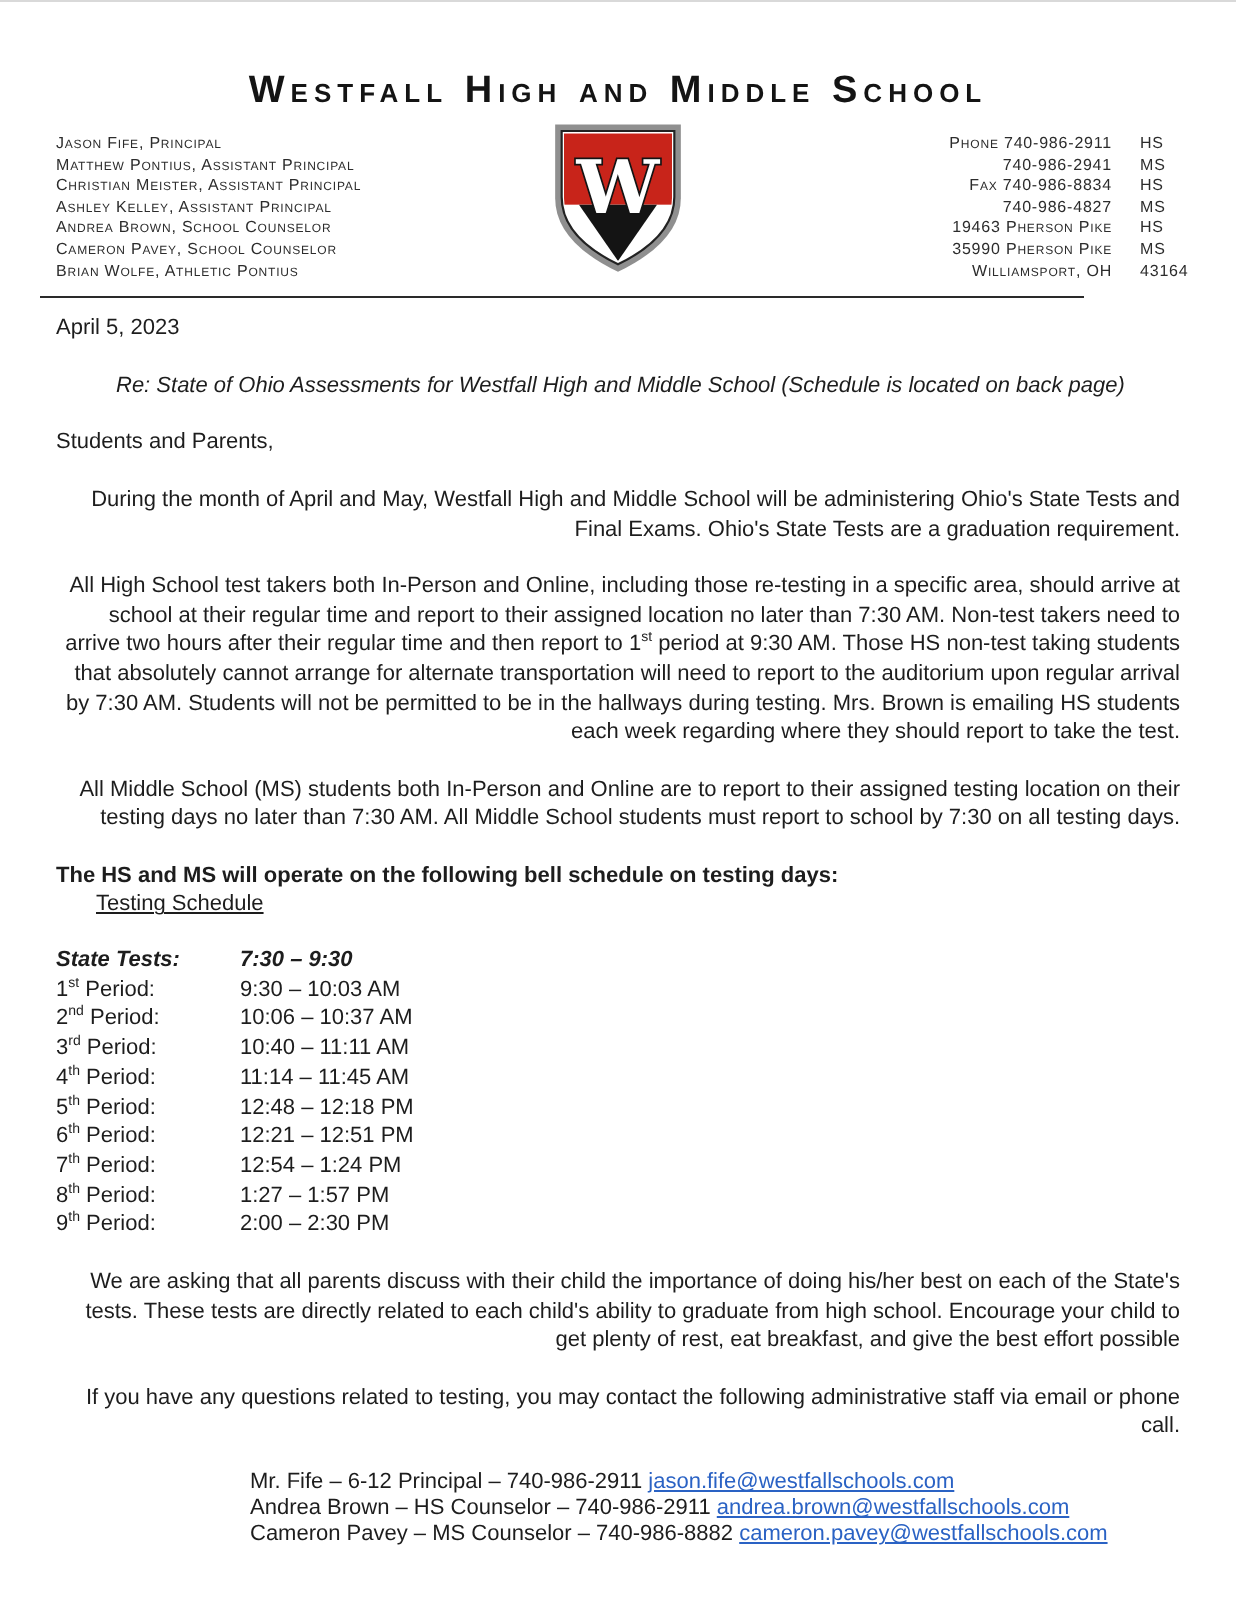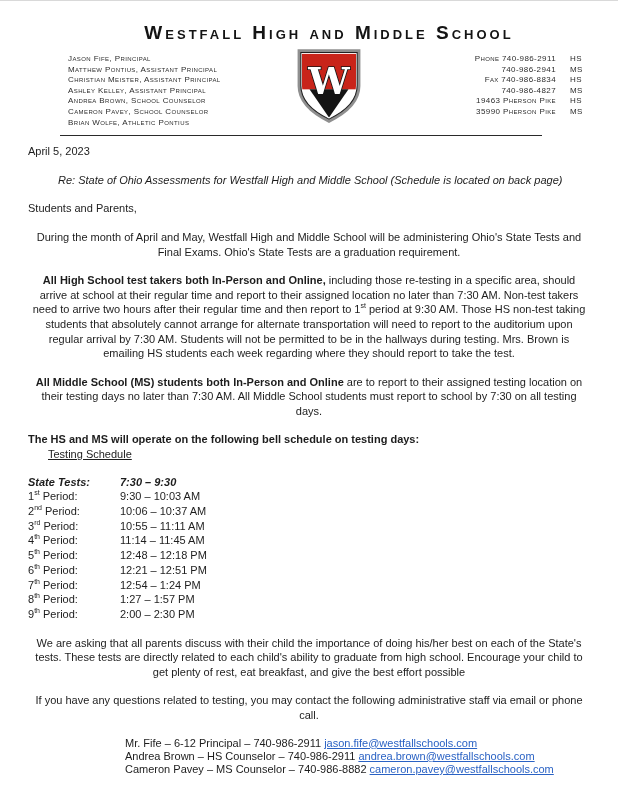--- a/index.html
+++ b/index.html
@@ -10,21 +10,21 @@
     margin: 0 auto;
     background: #ffffff;
     border-top: 1px solid #d9d9d9;
     font-family: "Liberation Sans", sans-serif;
     color: #1d1d1d;
     overflow: hidden;
     padding: 0 28px;
   }
 
   
-  .letterhead { padding-top: 21px; margin-left: 40px; }
+  .letterhead { padding-top: 34px; }
   .school-title {
     text-align: center;
     font-variant: small-caps;
     font-weight: bold;
     letter-spacing: 3px;
     font-size: 19px;
     color: #141414;
     white-space: nowrap;
   }
   .head-row { display: flex; margin-top: 2px; align-items: flex-start; }
@@ -55,22 +55,22 @@
     border: 0;
     border-top: 1.7px solid #2a2a2a;
     margin: 7px 48px 0 -8px;
   }
 
   
   .body-text { font-size: 11px; line-height: 14.6px; }
   .date-line { margin-top: 8px; }
   .subject-line { margin-top: 14px; padding-left: 30px; font-style: italic; }
   .salutation { margin-top: 14px; }
-  .para { margin-top: 14px; text-align: center; }
-  .lead-bold { font-weight: bold; }
+  .para { margin-top: 14px; text-align: right; }
+  .lead-bold { font-weight: normal; }
   sup.ord { font-size: 7px; vertical-align: super; line-height: 0; }
 
   .sched-heading { margin-top: 14px; font-weight: bold; }
   .sched-subheading { text-decoration: underline; margin-left: 20px; }
   .sched-table { margin-top: 13px; }
   .sched-row { display: flex; line-height: 14.7px; }
   .sched-label { width: 92px; }
   .sched-row.emph .sched-label, .sched-row.emph .sched-time { font-weight: bold; font-style: italic; }
 
   .contact-block { margin-top: 14px; padding-left: 97px; }
@@ -131,20 +131,24 @@
             <span class="c-campus">MS</span>
           </div>
         <div class="contact-line">
             <span class="c-label">19463 Pherson Pike</span>
             <span class="c-campus">HS</span>
           </div>
         <div class="contact-line">
             <span class="c-label">35990 Pherson Pike</span>
             <span class="c-campus">MS</span>
           </div>
+        <div class="contact-line">
+            <span class="c-label">Williamsport, OH</span>
+            <span class="c-campus">43164</span>
+          </div>
       </div>
     </div>
 
     <hr class="head-rule">
   </div>
 
   <div class="body-text">
     <div class="date-line">April 5, 2023</div>
 
     <div class="subject-line">Re: State of Ohio Assessments for Westfall High and Middle School (Schedule is located on back page)</div>
@@ -168,21 +172,21 @@
       <div class="sched-row">
           <span class="sched-label"><span>1</span><sup class="ord">st</sup><span> Period:</span></span>
           <span class="sched-time">9:30 – 10:03 AM</span>
         </div>
       <div class="sched-row">
           <span class="sched-label"><span>2</span><sup class="ord">nd</sup><span> Period:</span></span>
           <span class="sched-time">10:06 – 10:37 AM</span>
         </div>
       <div class="sched-row">
           <span class="sched-label"><span>3</span><sup class="ord">rd</sup><span> Period:</span></span>
-          <span class="sched-time">10:55 – 11:11 AM</span>
+          <span class="sched-time">10:40 – 11:11 AM</span>
         </div>
       <div class="sched-row">
           <span class="sched-label"><span>4</span><sup class="ord">th</sup><span> Period:</span></span>
           <span class="sched-time">11:14 – 11:45 AM</span>
         </div>
       <div class="sched-row">
           <span class="sched-label"><span>5</span><sup class="ord">th</sup><span> Period:</span></span>
           <span class="sched-time">12:48 – 12:18 PM</span>
         </div>
       <div class="sched-row">

